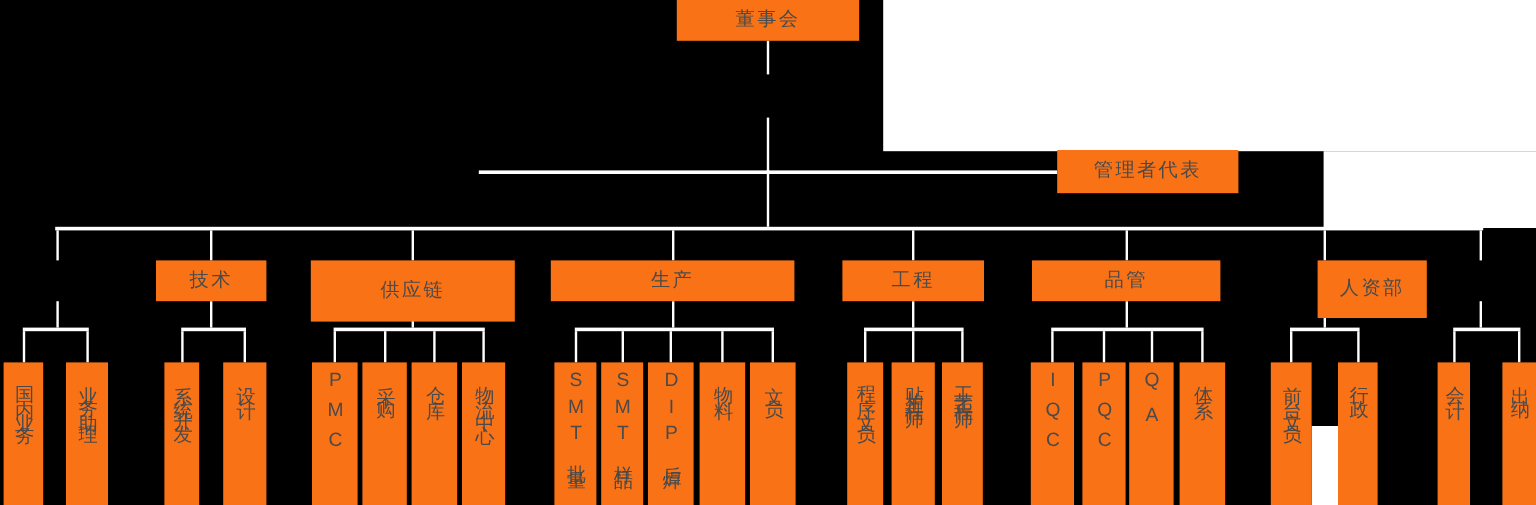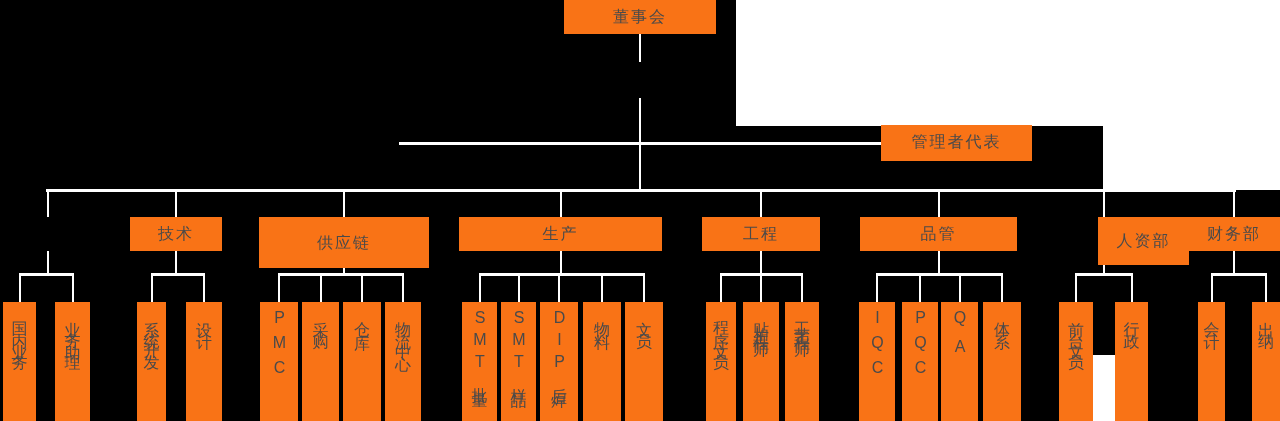--- a/index.html
+++ b/index.html
@@ -195,16 +195,13 @@
     <div class="line" style="left: 1233px; top: 251px; width: 2px; height: 22px;"></div>
     <div class="line" style="left: 1210.5px; top: 273px; width: 56.5px; height: 3px;"></div>
     <div class="line" style="left: 1210.5px; top: 276px; width: 2px; height: 26px;"></div>
     <div class="node vert" style="left: 1198px; top: 302px; width: 27px; height: 119px;">
       <span class="label-v" style="letter-spacing: 12px;">会计</span>
     </div>
     <div class="line" style="left: 1265px; top: 276px; width: 2px; height: 26px;"></div>
     <div class="node vert" style="left: 1252px; top: 302px; width: 28px; height: 119px;">
       <span class="label-v" style="letter-spacing: 12px;">出纳</span>
     </div>
-    <div class="node" style="left: 1188px; top: 217px; width: 92px; height: 34px;">
-      <span class="label-h">财务部</span>
-    </div>
   </div>
 
 </body></html>

